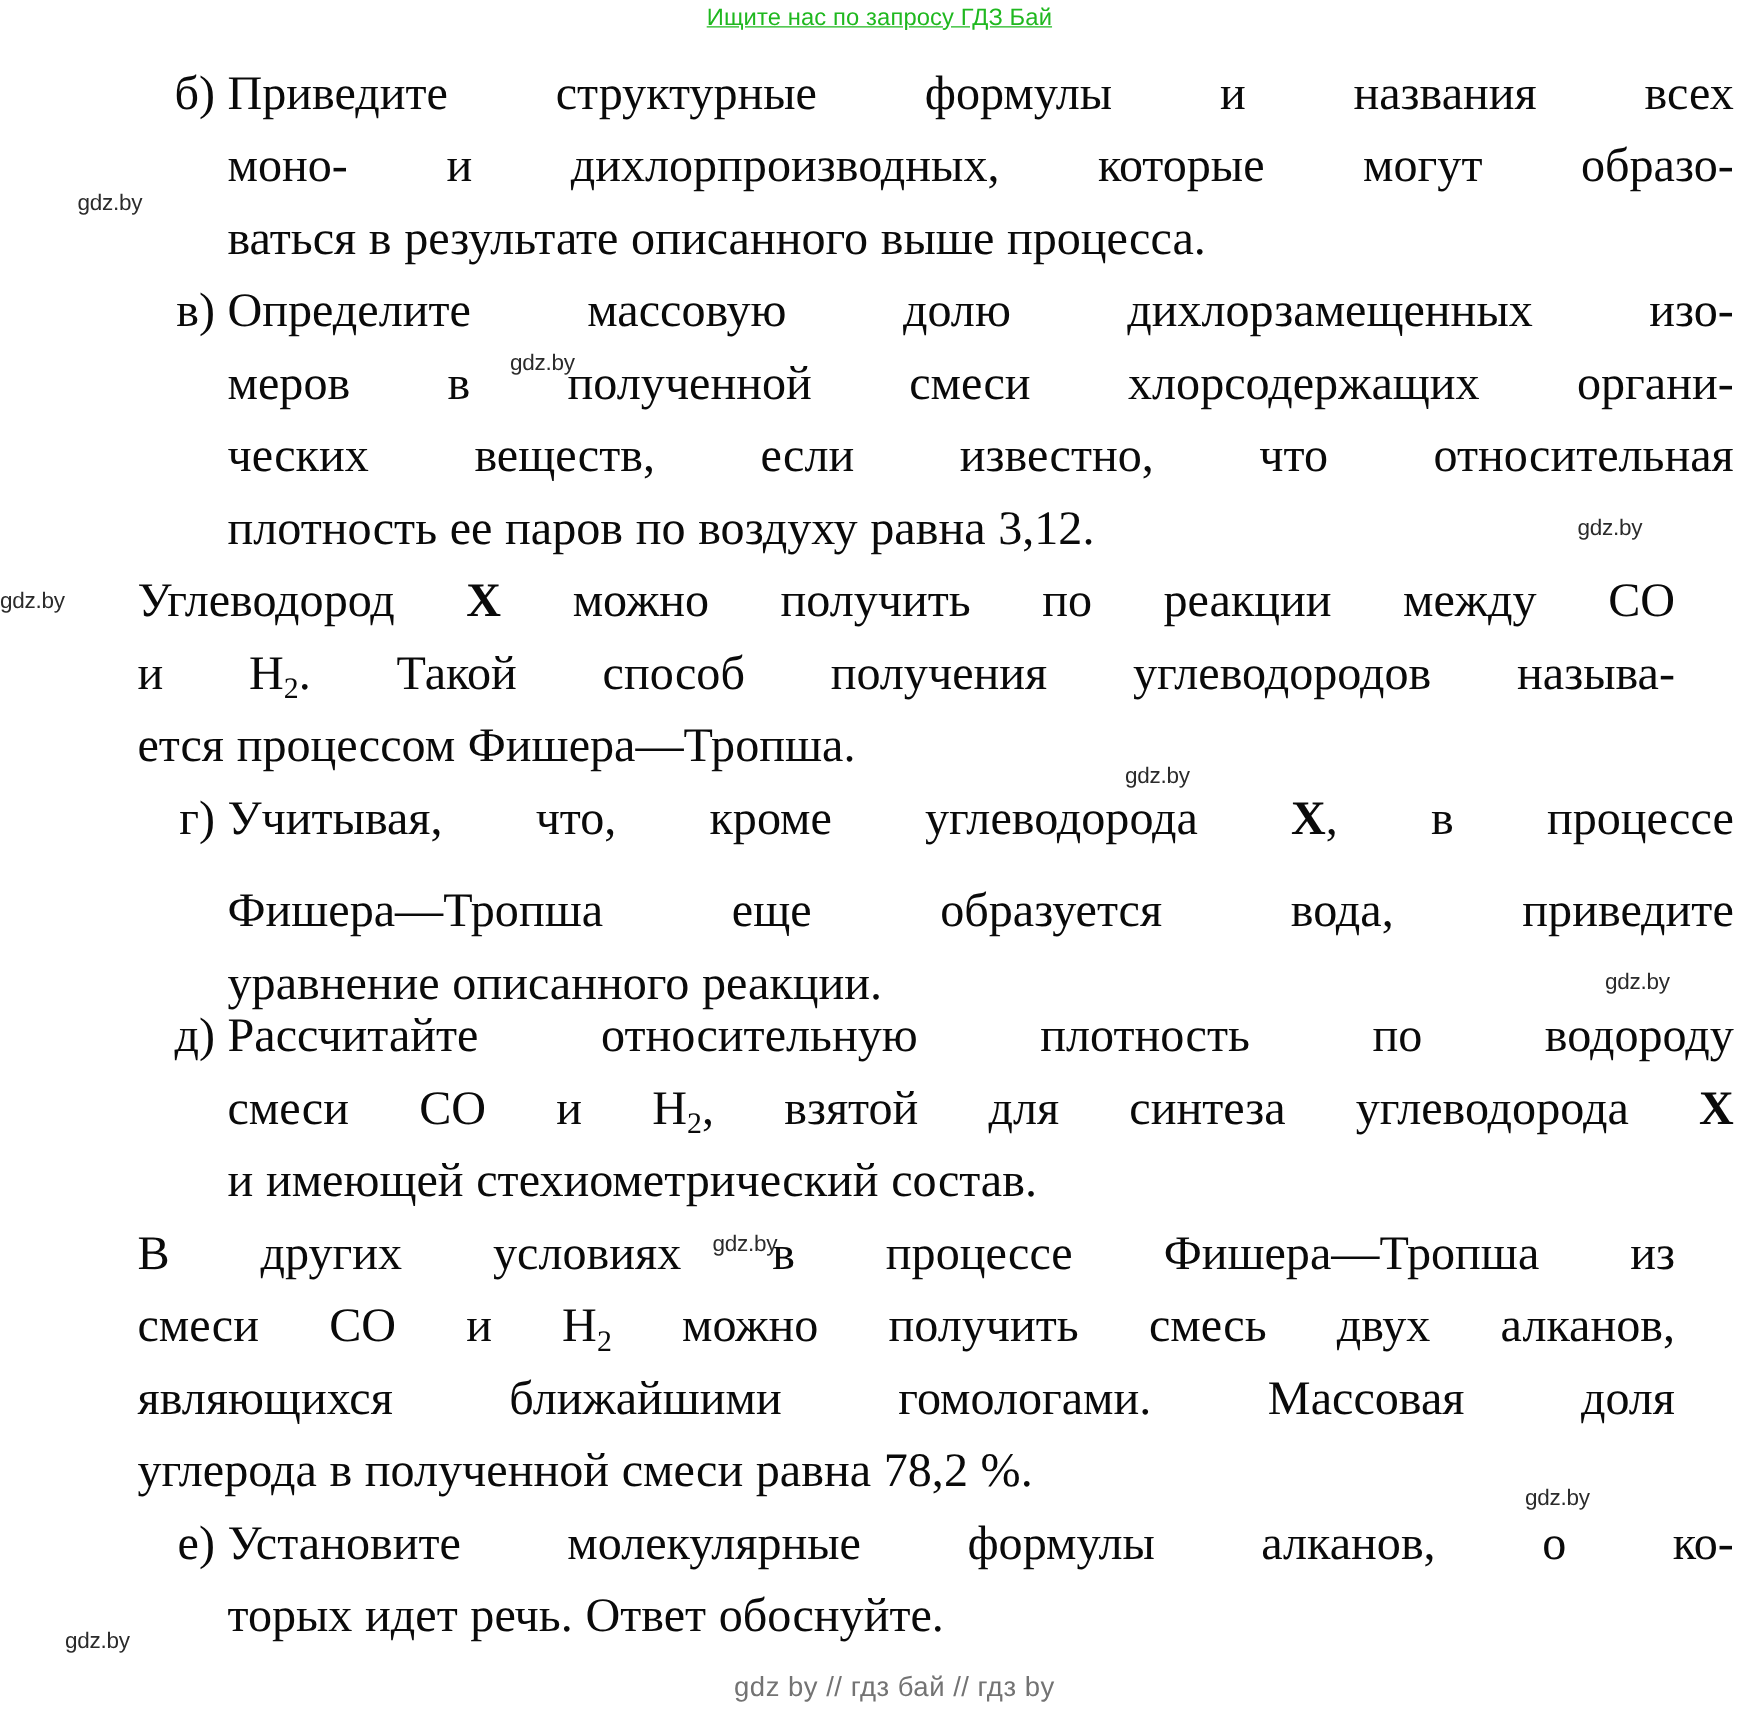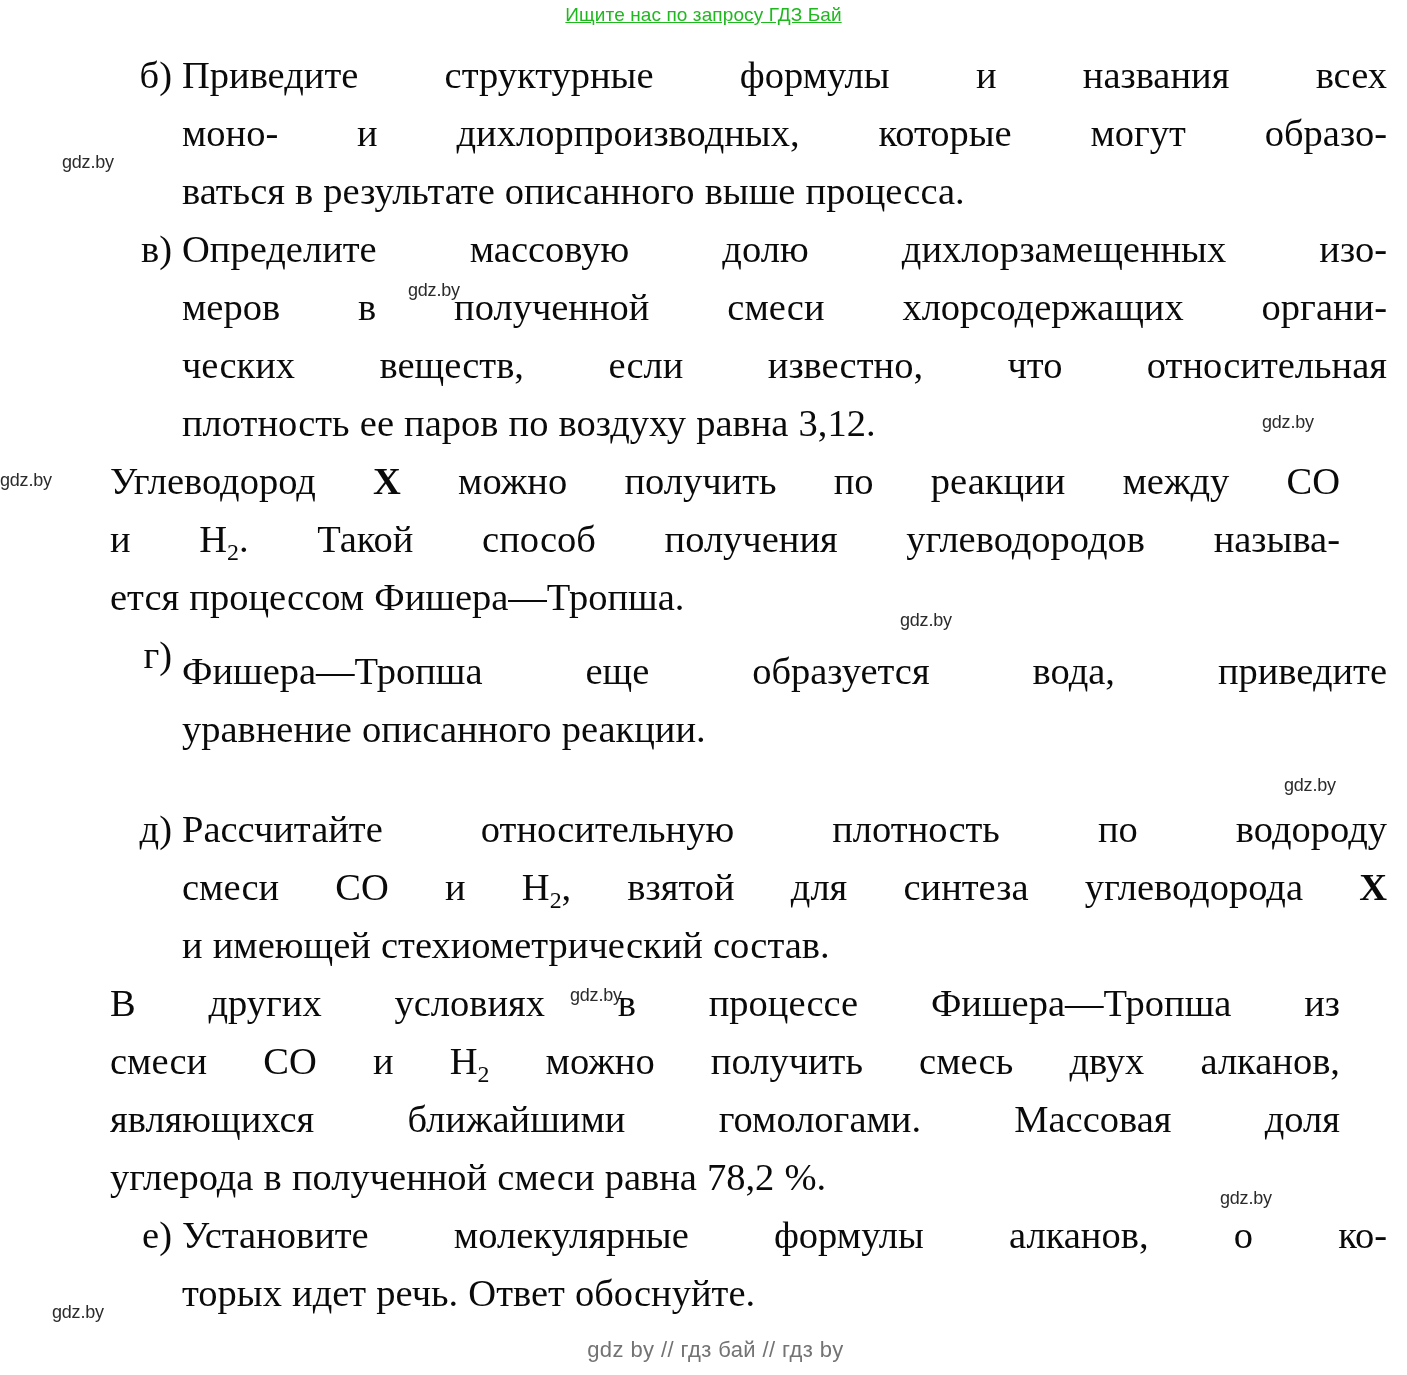--- a/index.html
+++ b/index.html
@@ -130,20 +130,21 @@
   </div>
 
   <div class="para" style="left:110px; top:422px; width:1230px;">
     <span style="display: block; text-align: justify; text-align-last: justify; white-space: nowrap;">Углеводород&nbsp;<b class="bold">X</b>&nbsp;можно получить по реакции между CO</span>
     <span style="display: block; text-align: justify; text-align-last: justify; white-space: nowrap;">и H<sub>2</sub>. Такой способ получения углеводородов называ-</span>
     <span class="lastline">ется процессом Фишера—Тропша.</span>
   </div>
 
   <div class="para listed" style="left:110px; top:596px; width:1205px;">
     <span class="marker">г)</span>
+    <span style="display: block; text-align: justify; text-align-last: justify; white-space: nowrap;">Учитывая, что, кроме углеводорода <b class="bold">X</b>, в процессе</span>
     <span style="display: block; text-align: justify; text-align-last: justify; white-space: nowrap; margin-top: 16px;">Фишера—Тропша еще образуется вода, приведите</span>
     <span class="lastline">уравнение описанного реакции.</span>
   </div>
 
   <div class="para listed" style="left:110px; top:770px; width:1205px;">
     <span class="marker">д)</span>
     <span style="display: block; text-align: justify; text-align-last: justify; white-space: nowrap;">Рассчитайте относительную плотность по водороду</span>
     <span style="display: block; text-align: justify; text-align-last: justify; white-space: nowrap;">смеси CO и H<sub>2</sub>, взятой для синтеза углеводорода <b class="bold">X</b></span>
     <span class="lastline">и имеющей стехиометрический состав.</span>
   </div>

